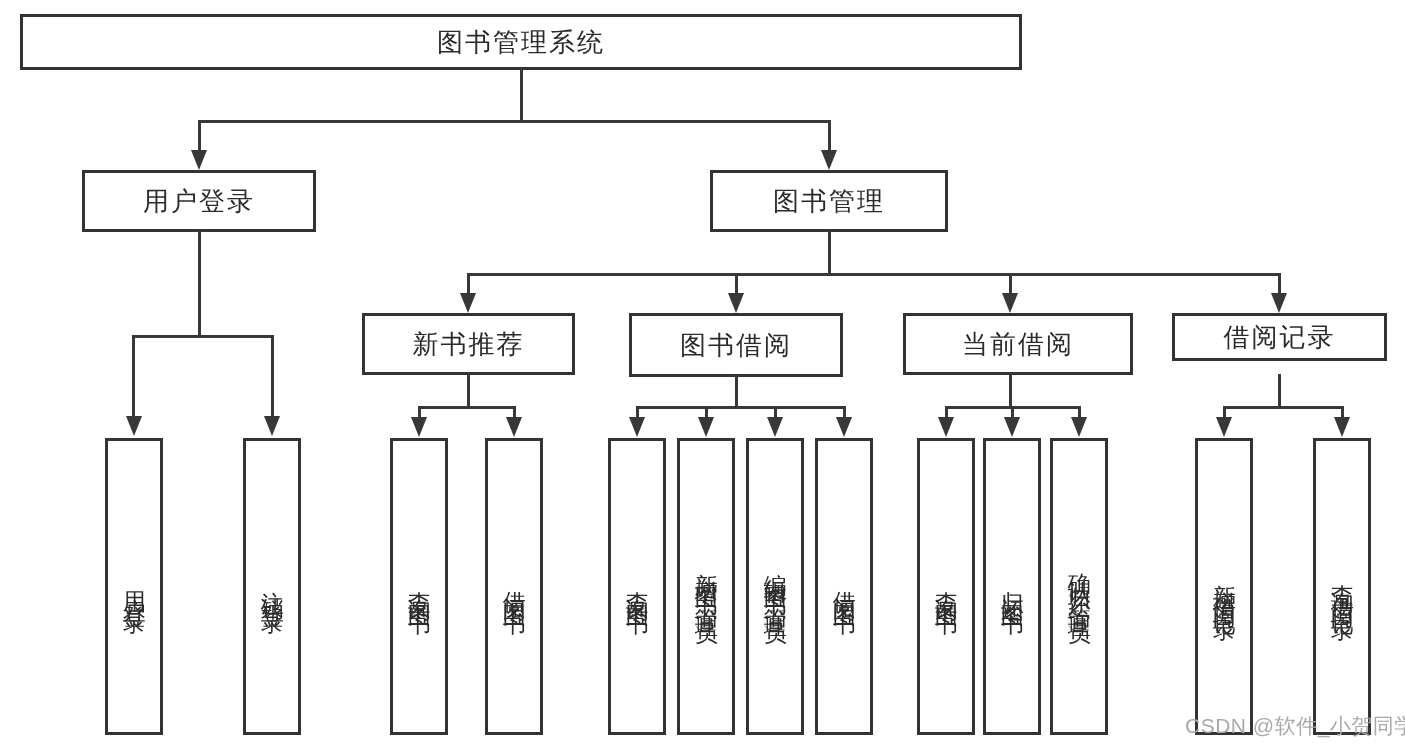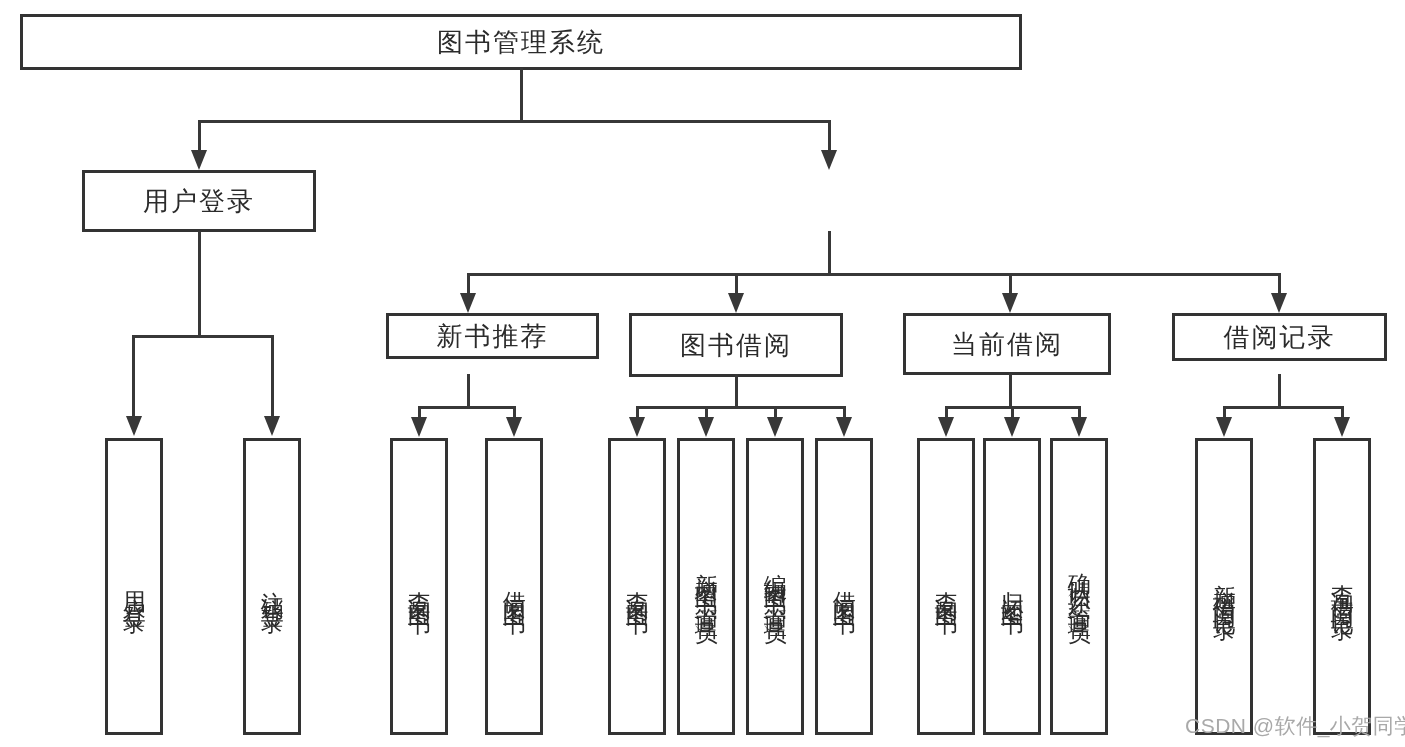--- a/index.html
+++ b/index.html
@@ -53,24 +53,25 @@
   }
 </style>
 </head>
 <body>
 
 <div class="stage">
 
   <div class="box hbox" style="left:20px; top:14px; width:1002px; height:56px;">图书管理系统</div>
 
   <div class="box hbox" style="left:82px; top:170px; width:234px; height:62px;">用户登录</div>
+  <div class="box hbox" style="left:710px; top:170px; width:238px; height:62px;">图书管理</div>
 
-  <div class="box hbox" style="left:362px; top:313px; width:213px; height:46px;margin-left:24px;">新书推荐</div>
+  <div class="box hbox" style="left:362px; top:313px; width:213px; height:62px;">新书推荐</div>
   <div class="box hbox" style="left:629px; top:313px; width:214px; height:64px;">图书借阅</div>
-  <div class="box hbox" style="left:903px; top:313px; width:208px; height:62px;">当前借阅</div>
+  <div class="box hbox" style="left:903px; top:313px; width:230px; height:62px;">当前借阅</div>
   <div class="box hbox" style="left:1172px; top:313px; width:215px; height:48px;">借阅记录</div>
 
   <div class="box vbox" style="left:105px; top:438px; width:58px; height:297px;">用户登录</div>
   <div class="box vbox" style="left:243px; top:438px; width:58px; height:297px;">注销登录</div>
 
   <div class="box vbox" style="left:390px; top:438px; width:58px; height:297px;">查询图书</div>
   <div class="box vbox" style="left:485px; top:438px; width:58px; height:297px;">借阅图书</div>
 
   <div class="box vbox" style="left:608px; top:438px; width:58px; height:297px;">查询图书</div>
   <div class="box vbox" style="left:677px; top:438px; width:58px; height:297px;">新增图书（管理员）</div>

